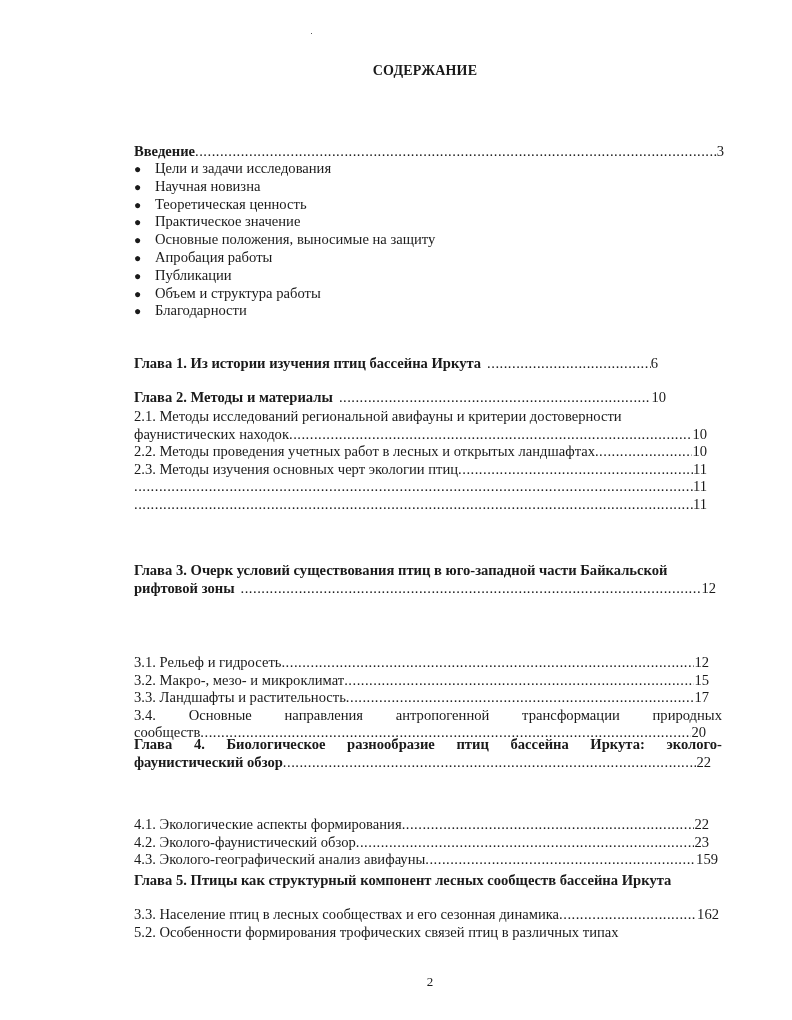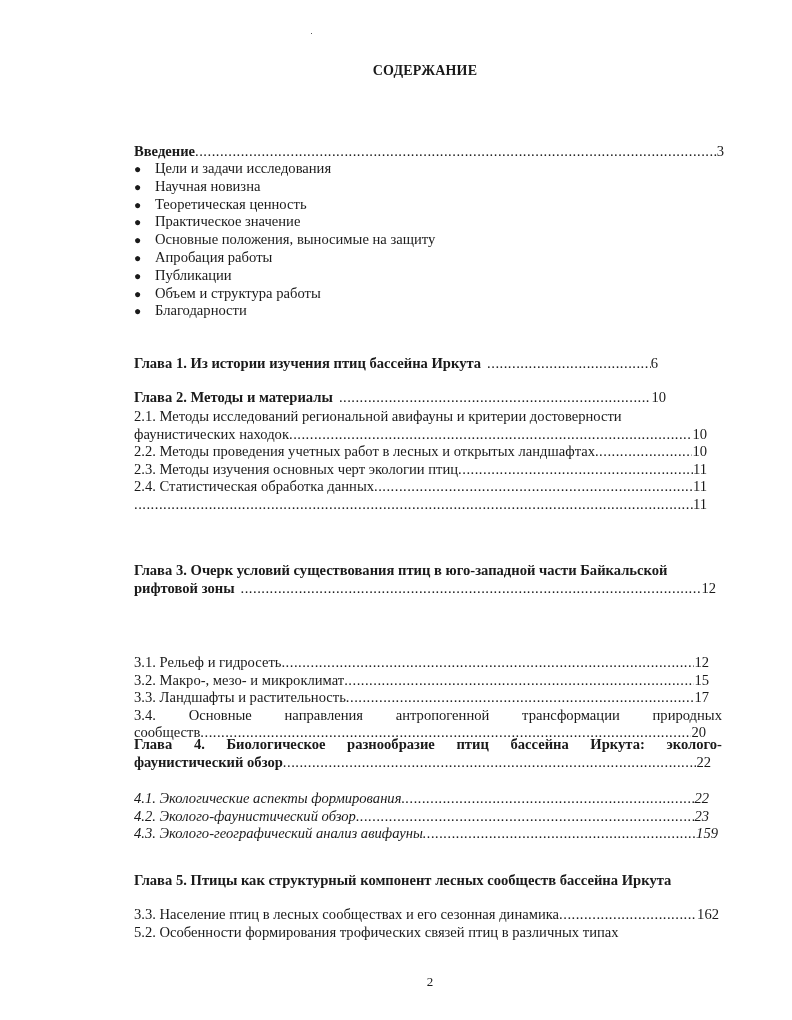--- a/index.html
+++ b/index.html
@@ -109,21 +109,20 @@
     <span class="txt">2.2. Методы проведения учетных работ в лесных и открытых ландшафтах</span>
     <span class="dots"></span>
     <span class="pg">10</span>
   </div>
   <div class="line">
     <span class="txt">2.3. Методы изучения основных черт экологии птиц</span>
     <span class="dots"></span>
     <span class="pg">11</span>
   </div>
   <div class="line">
-    <span class="txt">2.4. Статистическая обработка данных</span>
     <span class="dots"></span>
     <span class="pg">11</span>
   </div>
   <div class="line">
     <span class="dots"></span>
     <span class="pg">11</span>
   </div>
 </div>
 
 <div class="block" style="top:562px; width:582px;">
@@ -179,21 +178,21 @@
     <span>Иркута:</span>
     <span>эколого-</span>
   </div>
   <div class="line" style="width:577px;font-family:Liberation Serif, serif;">
     <span class="txt bold">фаунистический обзор</span>
     <span class="dots"></span>
     <span class="pg">22</span>
   </div>
 </div>
 
-<div class="block" style="top:790px; width:588px;font-style:italic;">
+<div class="block" style="top:816px; width:588px;">
   <div class="line" style="width:575px;">
     <span class="txt">4.1. Экологические аспекты формирования</span>
     <span class="dots"></span>
     <span class="pg">22</span>
   </div>
   <div class="line" style="width:575px;">
     <span class="txt">4.2. Эколого-фаунистический обзор</span>
     <span class="dots"></span>
     <span class="pg">23</span>
   </div>

